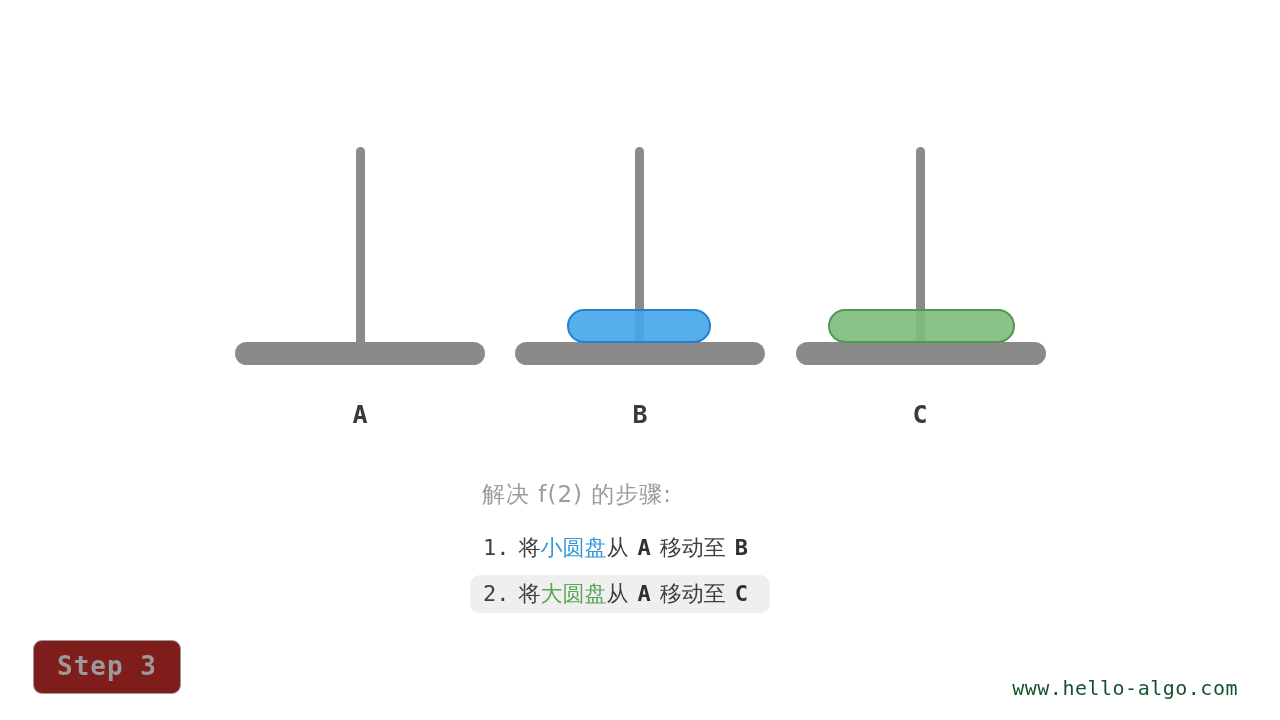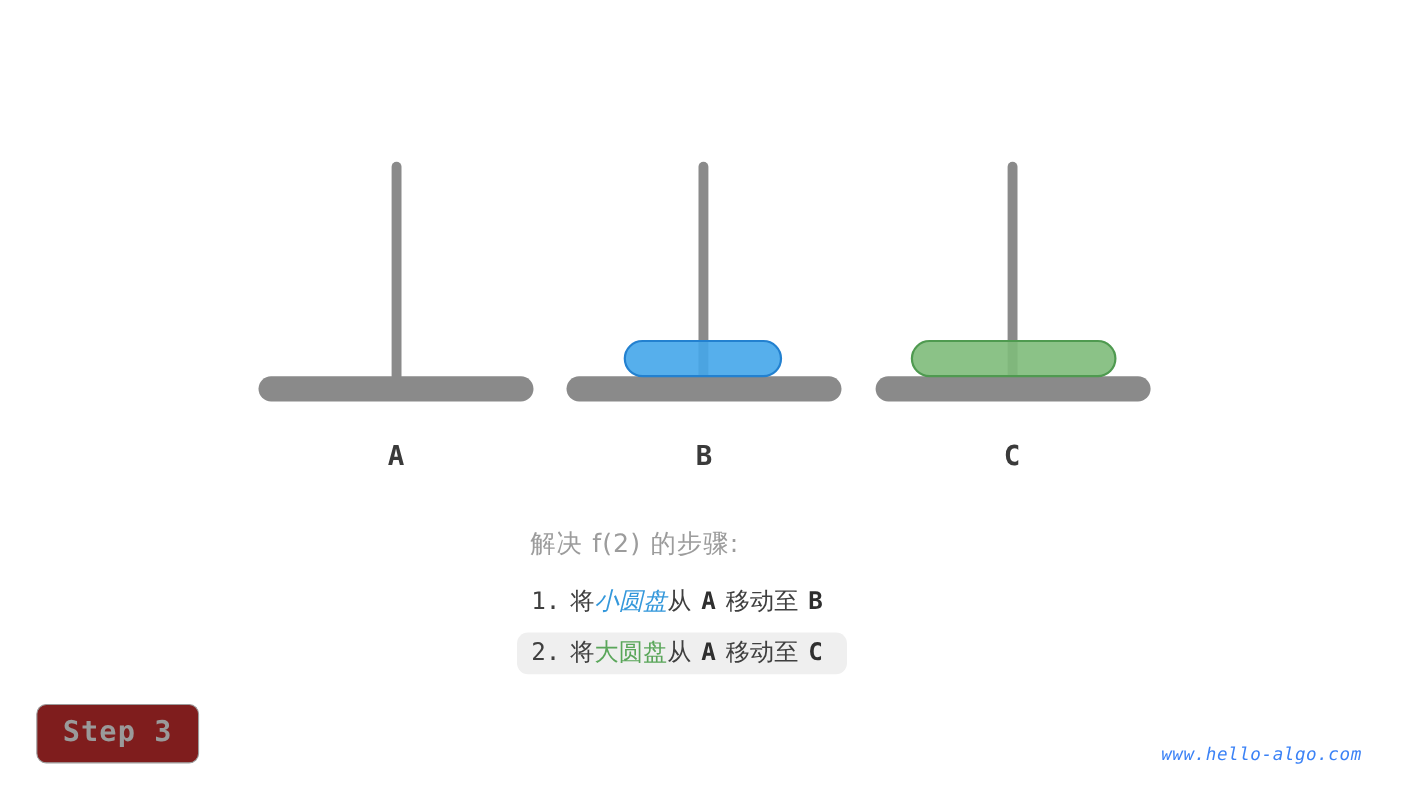--- a/index.html
+++ b/index.html
@@ -107,21 +107,21 @@
     white-space: nowrap;
   }
   .step-line.highlighted {
     background: #efefef;
     text-align: center;
   }
   .step-num {
     font-family: "DejaVu Sans Mono", "Liberation Mono", monospace;
     margin-right: 9px;
   }
-  .disk-word-small { color: #3498db; font-style: italic; }
+  .disk-word-small { color: #3498db; }
   .disk-word-large { color: #5aa65a; }
   .peg-letter {
     font-family: "DejaVu Sans Mono", "Liberation Mono", monospace;
     font-weight: bold;
     color: #2f2f2f;
     margin: 0 9px;
   }
 
   
   #step-badge {
@@ -142,24 +142,23 @@
     color: #9a9a9a;
     letter-spacing: 1px;
   }
 
   
   #watermark {
     position: absolute;
     right: 42px;
     top: 676px;
     font-family: "DejaVu Sans Mono", "Liberation Mono", monospace;
-    font-size: 16px;
-    color: #3b82f6;
+    font-size: 20px;
+    color: #14532d;
     letter-spacing: 0.5px;
-    font-style: italic;
   }
 </style>
 </head>
 <body>
 
 <div id="canvas">
 
   <div class="peg" id="peg-a"></div>
   <div class="peg" id="peg-b"></div>
   <div class="peg" id="peg-c"></div>

